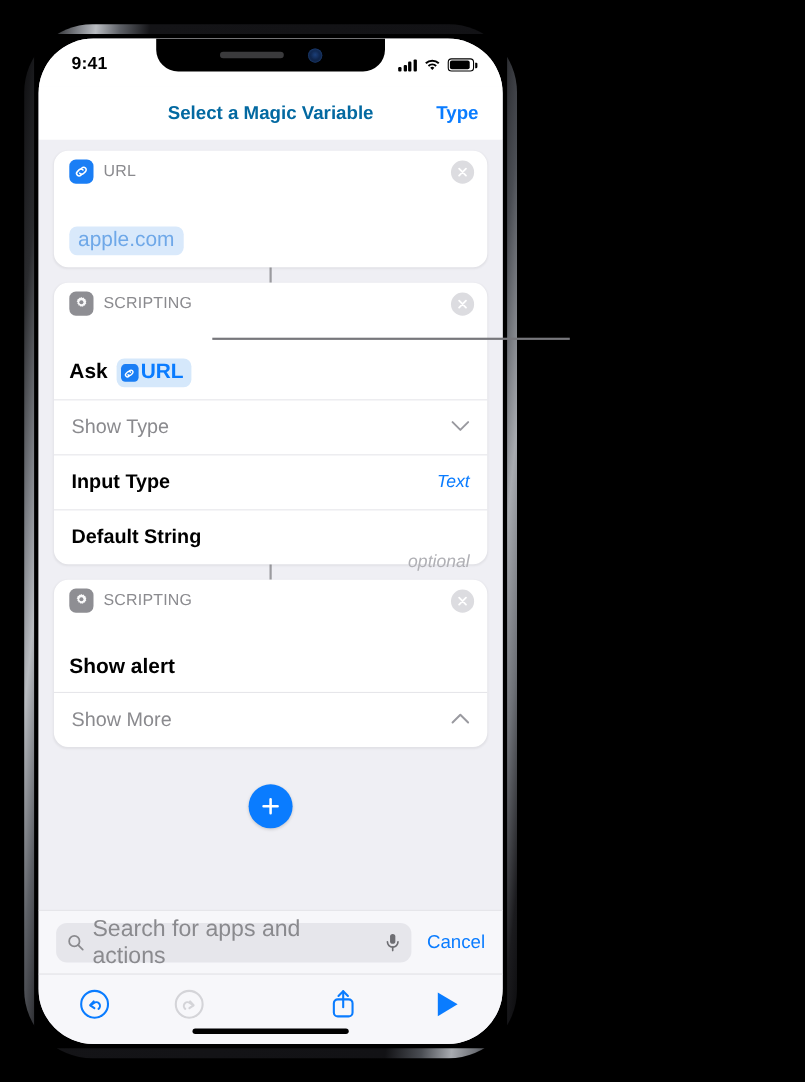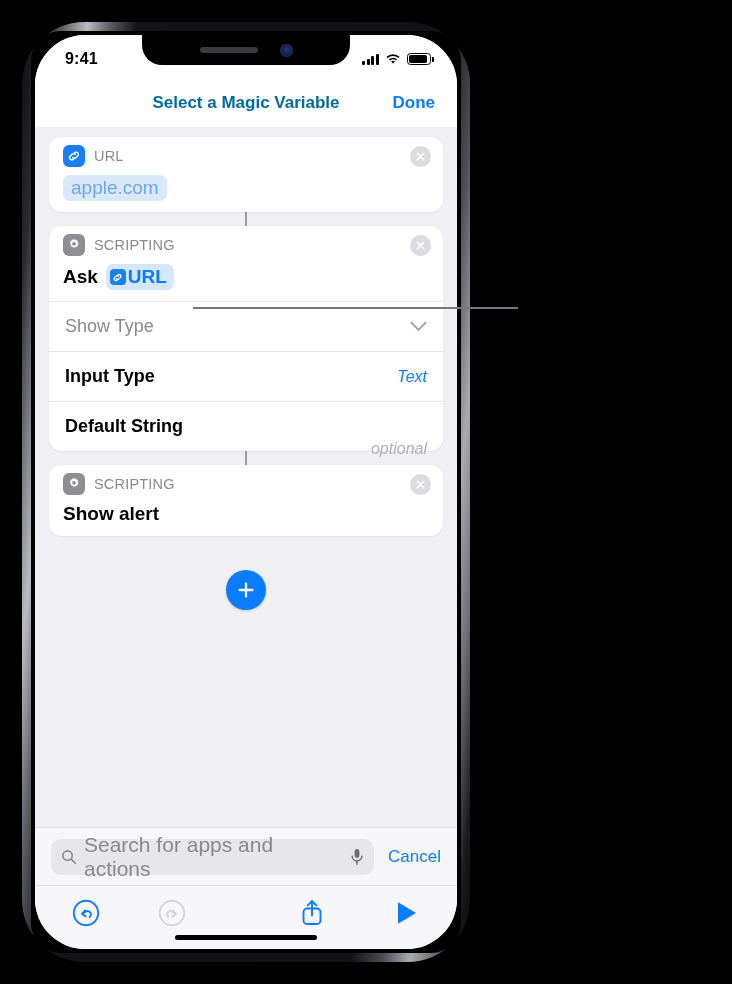--- a/index.html
+++ b/index.html
@@ -16,21 +16,21 @@
     position: absolute; left: 22px; top: 22px;
     width: 448px; height: 940px;
     border-radius: 62px;
     background: linear-gradient(96deg,#0b0b0d 0%,#2a2b2e 5%,#7d8086 9%,#b9bcc1 12%,
                 #5d6066 16%,#141417 21%,#121215 78%,#4a4d53 84%,#a8abb0 89%,
                 #6e7177 93%,#1b1b1e 97%,#08080a 100%);
     padding: 9px;
   }
   #phone-inner {
     position: relative; width: 100%; height: 100%;
-    border-radius: 30px; background: #000; padding: 4px;
+    border-radius: 8px; background: #000; padding: 4px;
   }
   #screen {
     position: relative; width: 100%; height: 100%;
     border-radius: 50px; overflow: hidden; background: #f2f2f6;
   }
   
   .side-btn { position: absolute; background: linear-gradient(90deg,#0c0c0e,#6a6d73,#25262a); }
   #btn-silent { left: 14px; top: 196px; width: 7px; height: 26px; border-radius: 3px 0 0 3px; }
   #btn-volup  { left: 14px; top: 252px; width: 7px; height: 50px; border-radius: 3px 0 0 3px; }
   #btn-voldn  { left: 14px; top: 318px; width: 7px; height: 50px; border-radius: 3px 0 0 3px; }
@@ -103,21 +103,21 @@
   }
   .app-icon.blue { background: #1a7ef5; }
   .app-icon.gray { background: #8e8e93; }
   .card-head-label {
     margin-left: 9px; font-size: 14.5px; color: #8a8a8e; letter-spacing: .2px;
   }
   .close-btn {
     margin-left: auto; width: 21px; height: 21px; border-radius: 50%;
     background: #dcdce0; display: flex; align-items: center; justify-content: center;
   }
-  .card-body { padding: 0 14px 11px 14px; display: flex; align-items: center; flex-wrap: wrap; }
+  .card-body { padding: 0 14px 11px 14px; display: flex; align-items: center; flex-wrap: wrap; margin-top: 31px; }
   .body-text { font-size: 19px; font-weight: 700; color: #000; }
   .token {
     display: inline-flex; align-items: center; gap: 2px;
     background: #d5e8fb; border-radius: 7px; padding: 2px 7px 2px 4px;
     margin-left: 8px;
   }
   .token-icon { width: 16px; height: 16px; border-radius: 4px;
                 display:flex; align-items:center; justify-content:center; flex:none;}
   .token-icon.blue { background: #1a7ef5; }
   .token-icon.gray { background: #8e8e93; }
@@ -212,21 +212,21 @@
               <path d="M1.5 3.8a9.5 9.5 0 0 1 13 0l-1.2 1.3a7.8 7.8 0 0 0-10.6 0L1.5 3.8z" fill="#000"></path>
             </svg>
             <div class="battery">
                 <i></i>
               </div>
           </div>
         </div>
 
         <div id="nav-bar">
           <div id="nav-title">Select a Magic Variable</div>
-          <div id="nav-done">Done</div>
+          <div id="nav-done">Type</div>
         </div>
 
         <div id="content">
 
           <div class="card">
             <div class="card-head">
               <div class="app-icon blue">
                 <svg width="14" height="14" viewBox="0 0 16 16">
                   <path d="M6.3 9.7a2.6 2.6 0 0 0 3.9.3l2-2a2.6 2.6 0 1 0-3.7-3.7l-1 1" fill="none" stroke="#fff" stroke-width="1.6" stroke-linecap="round"></path>
                   <path d="M9.7 6.3a2.6 2.6 0 0 0-3.9-.3l-2 2a2.6 2.6 0 1 0 3.7 3.7l1-1" fill="none" stroke="#fff" stroke-width="1.6" stroke-linecap="round"></path>
@@ -304,20 +304,28 @@
               <div class="card-head-label">SCRIPTING</div>
               <div class="close-btn">
                 <svg width="11" height="11" viewBox="0 0 12 12">
                   <path d="M2.6 2.6 9.4 9.4M9.4 2.6 2.6 9.4" stroke="#fff" stroke-width="1.8" stroke-linecap="round"></path>
                 </svg>
               </div>
             </div>
             <div class="card-body">
               <span class="body-text">Show alert</span>
             </div>
+            <div class="row">
+              <span class="row-label muted">Show More</span>
+              <span class="chev">
+                <svg width="17" height="11" viewBox="0 0 18 11">
+                    <path d="M1.5 9 9 1.5 16.5 9" fill="none" stroke="#9a9aa0" stroke-width="1.9" stroke-linecap="round" stroke-linejoin="round"></path>
+                  </svg>
+              </span>
+            </div>
           </div>
 
           <div id="add-button-wrap">
             <div id="add-button">
               <svg width="20" height="20" viewBox="0 0 20 20">
                 <path d="M10 3.6v12.8M3.6 10h12.8" stroke="#fff" stroke-width="2.3" stroke-linecap="round"></path>
               </svg>
             </div>
           </div>
 

